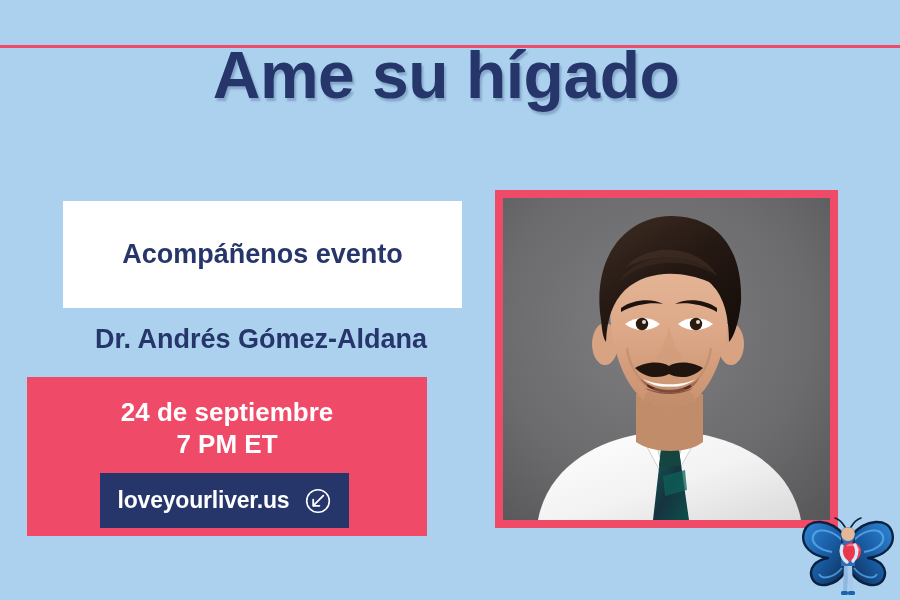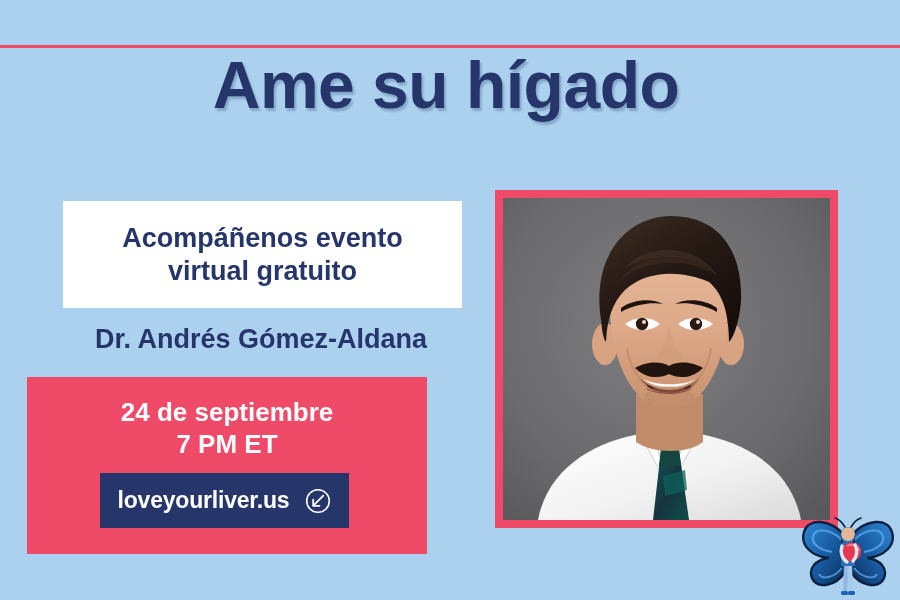--- a/index.html
+++ b/index.html
@@ -25,21 +25,21 @@
     top: 45px;
     width: 900px;
     height: 3px;
     background: #ef4a68;
   }
 
   
   .headline {
     position: absolute;
     left: 0;
-    top: 48px;
+    top: 38px;
     width: 892px;
     text-align: center;
     font-size: 66px;
     line-height: 74px;
     font-weight: bold;
     letter-spacing: -0.5px;
     color: #26366b;
     text-shadow: 2px 3px 2px rgba(40,60,110,0.28);
   }
 
@@ -77,21 +77,21 @@
     font-weight: bold;
     color: #26366b;
   }
 
   
   .pink-card {
     position: absolute;
     left: 27px;
     top: 377px;
     width: 400px;
-    height: 177px;
+    height: 159px;
     background: #ef4a68;
   }
   .date-text {
     position: absolute;
     left: 0;
     top: 19px;
     width: 400px;
     text-align: center;
     font-size: 26px;
     line-height: 32px;
@@ -160,21 +160,20 @@
 
 <div id="poster">
 
   <div class="top-rule"></div>
 
   <div class="headline">Ame su hígado</div>
 
   <div class="white-card">
     <div class="white-card-text">
       <div>Acompáñenos evento</div>
-      <div>virtual gratuito</div>
     </div>
   </div>
 
   <div class="speaker">Dr. Andrés Gómez-Aldana</div>
 
   <div class="pink-card">
     <div class="date-text">
       <div>24 de septiembre</div>
       <div>7 PM ET</div>
     </div>

